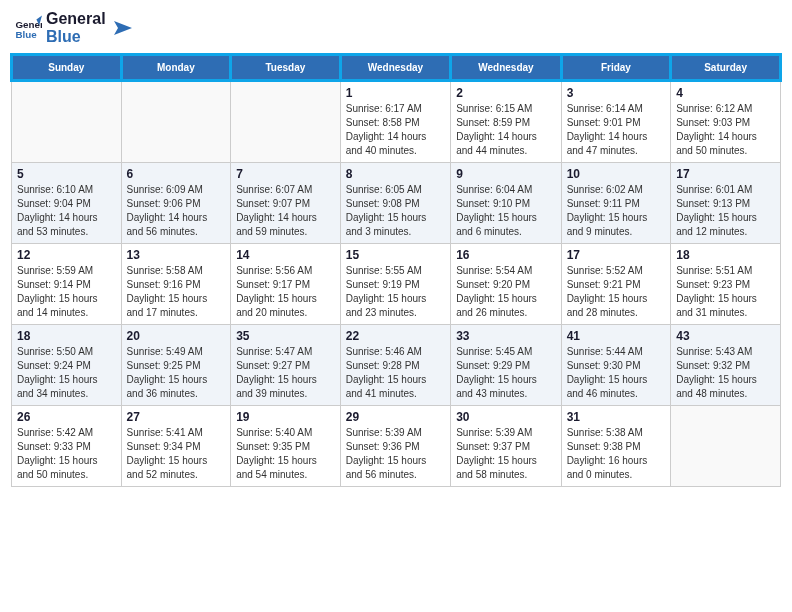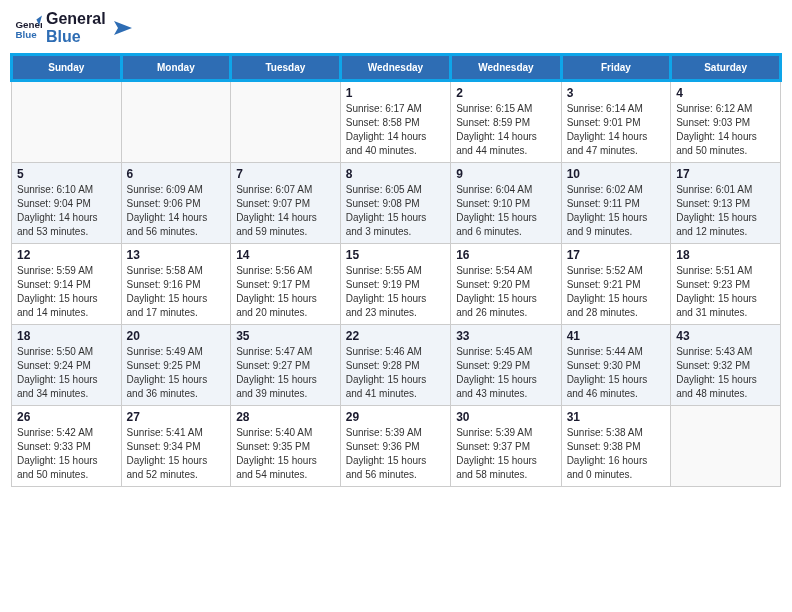--- a/index.html
+++ b/index.html
@@ -228,21 +228,21 @@
       <tr>
         <td>
           <span class="day-num">26</span>
           <div class="day-info">Sunrise: 5:42 AM<br>Sunset: 9:33 PM<br>Daylight: 15 hours<br>and 50 minutes.</div>
         </td>
         <td>
           <span class="day-num">27</span>
           <div class="day-info">Sunrise: 5:41 AM<br>Sunset: 9:34 PM<br>Daylight: 15 hours<br>and 52 minutes.</div>
         </td>
         <td>
-          <span class="day-num">28</span>
+          <span class="day-num">19</span>
           <div class="day-info">Sunrise: 5:40 AM<br>Sunset: 9:35 PM<br>Daylight: 15 hours<br>and 54 minutes.</div>
         </td>
         <td>
           <span class="day-num">29</span>
           <div class="day-info">Sunrise: 5:39 AM<br>Sunset: 9:36 PM<br>Daylight: 15 hours<br>and 56 minutes.</div>
         </td>
         <td>
           <span class="day-num">30</span>
           <div class="day-info">Sunrise: 5:39 AM<br>Sunset: 9:37 PM<br>Daylight: 15 hours<br>and 58 minutes.</div>
         </td>

